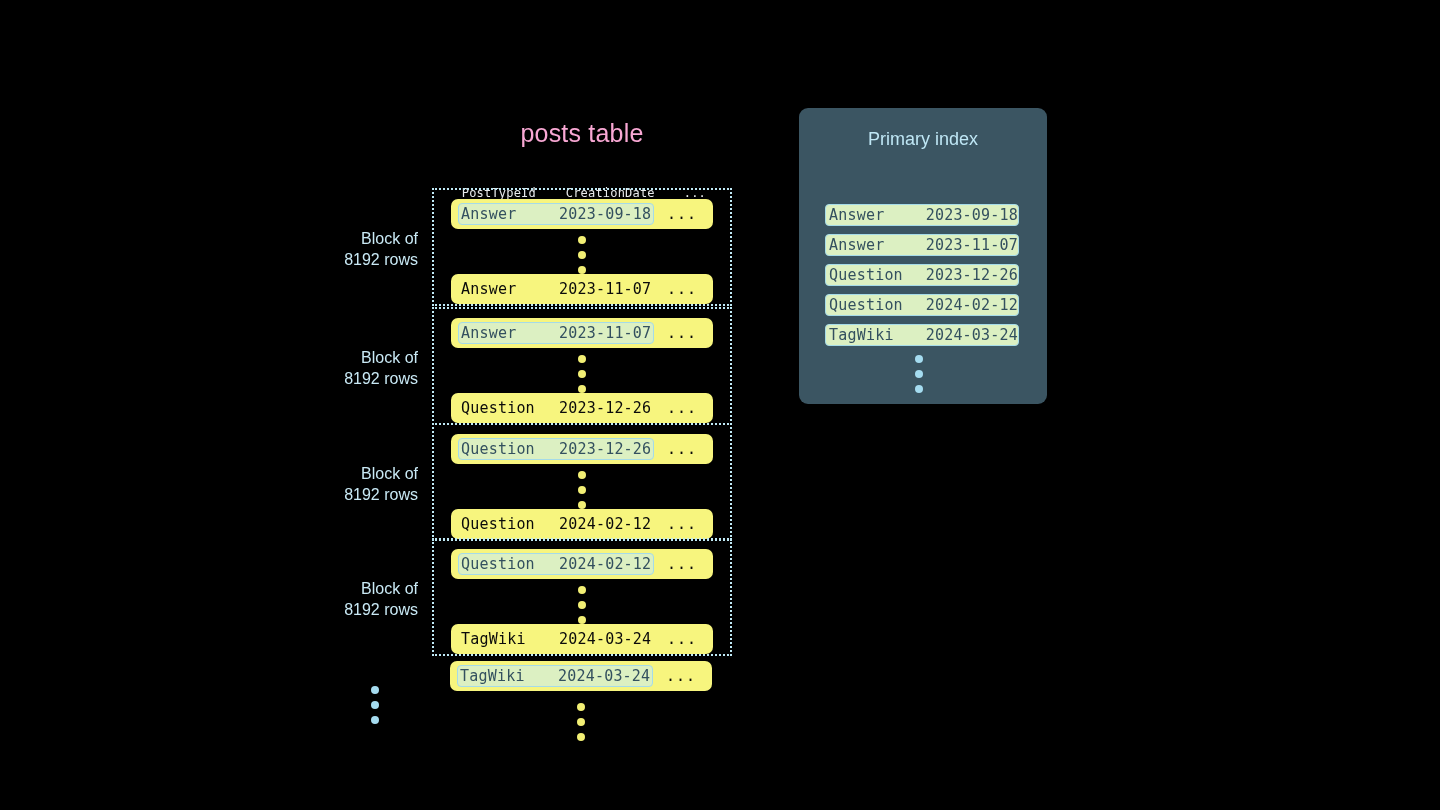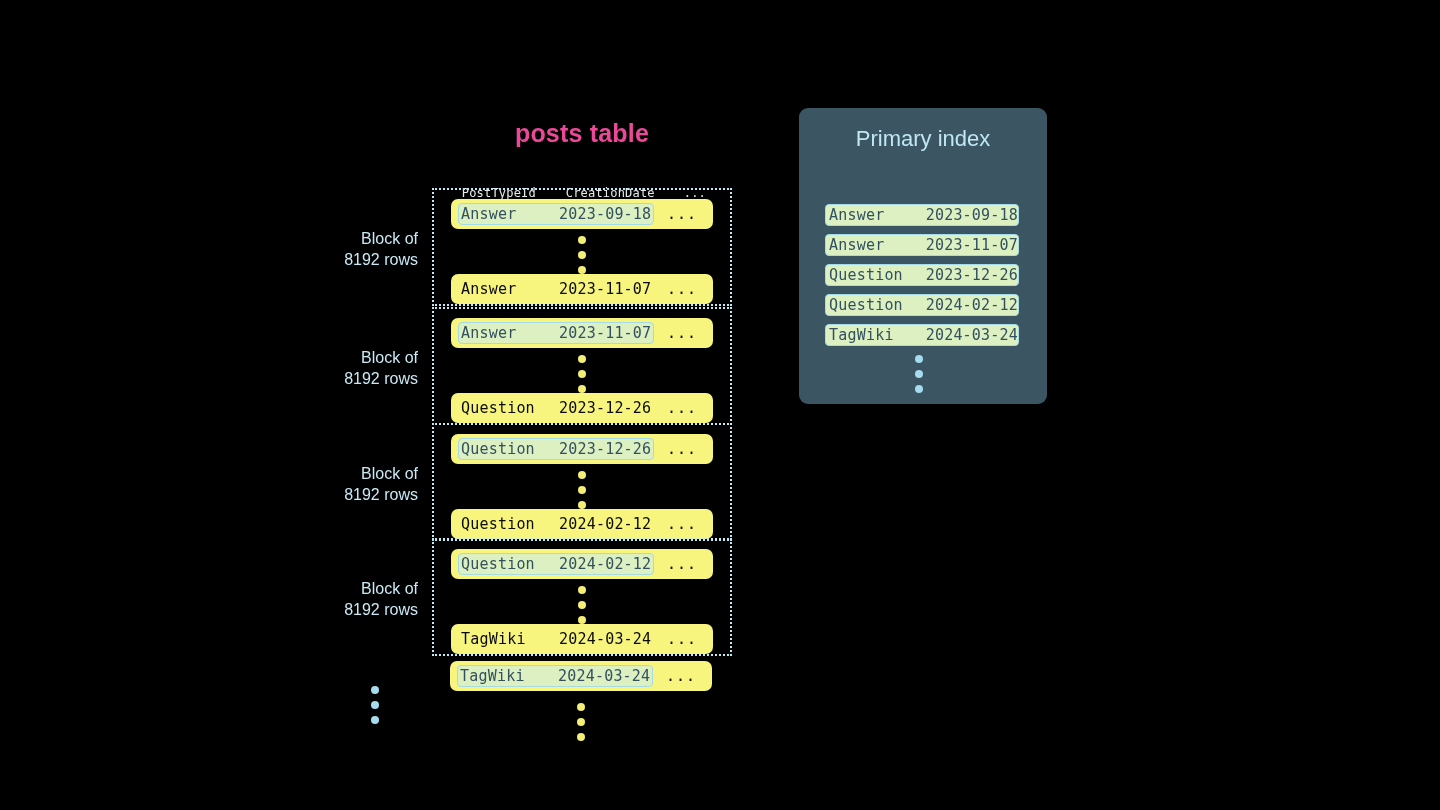--- a/index.html
+++ b/index.html
@@ -24,23 +24,23 @@
     width: 460px;
     height: 620px;
   }
 
   .table-title {
     position: absolute;
     left: 132px;
     top: 0px;
     width: 300px;
     text-align: center;
-    color: #ec4899;
+    color: #f9a8d4;
     font-size: 25px;
-    font-weight: 700;
+    font-weight: 400;
     letter-spacing: 0.2px;
     line-height: 30px;
   }
 
   .table-colheader {
     position: absolute;
     left: 132px;
     top: 48px;
     width: 300px;
     color: #e8eaec;
@@ -148,21 +148,21 @@
     background: #3b5562;
     border-radius: 9px;
   }
   .panel-title {
     position: absolute;
     left: 0;
     top: 17px;
     width: 248px;
     text-align: center;
     color: #bfe7f5;
-    font-size: 22px;
+    font-size: 18px;
     line-height: 28px;
   }
   .panel-colheader {
     position: absolute;
     left: 0;
     top: 59px;
     width: 248px;
     text-align: center;
     color: #e4e9ec;
     font-family: "DejaVu Sans Mono", monospace;

